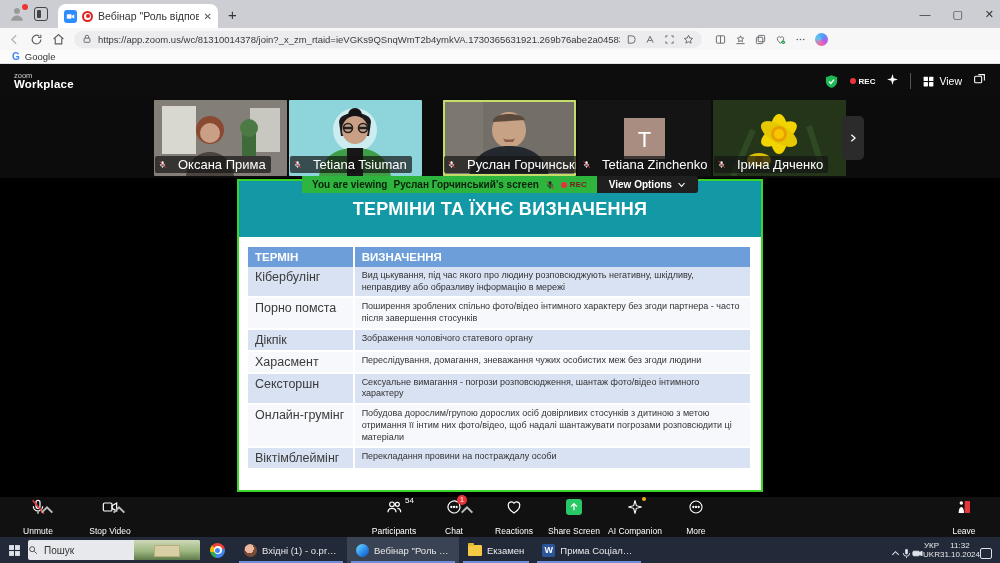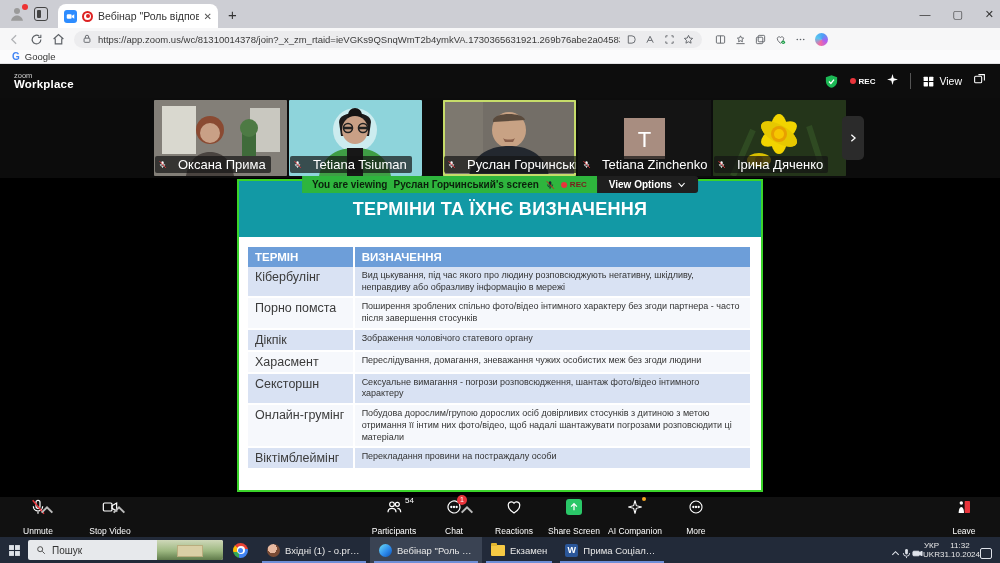--- a/index.html
+++ b/index.html
@@ -89,21 +89,21 @@
   .badge-red { position:absolute; top:-4px; right:-5px; background:#e8343b; color:#fff; font-size:7px; min-width:10px; height:10px; border-radius:5px; display:flex; align-items:center; justify-content:center; padding:0 2px; }
   .share-ic { width:16px; height:16px; background:#2ac768; border-radius:3px; display:flex; align-items:center; justify-content:center; }
   .share-ic svg { width:10px; height:10px; }
   .tool-leave { position:absolute; right:10px; }
   .orange-dot { position:absolute; top:-2px; right:-3px; width:4px; height:4px; background:#f5a623; border-radius:50%; }
 
   
   .taskbar { height:26px; background:#222a39; display:flex; align-items:center; flex:0 0 auto; color:#e8e8e8; }
   .startbtn { width:28px; display:flex; align-items:center; justify-content:center; }
   .startbtn svg { width:13px; height:13px; }
-  .searchpill { width:195px; height:20px; background:#e7e9ec; border-radius:2px; display:flex; align-items:center; padding-left:8px; gap:6px; color:#333; font-size:10px; overflow:hidden; }
+  .searchpill { width:172px; height:20px; background:#e7e9ec; border-radius:2px; display:flex; align-items:center; gap:6px; color:#333; font-size:10px; overflow:hidden; }
   .searchpill svg { width:10px; height:10px; flex:0 0 auto; }
   .search-img { margin-left:auto; width:66px; height:20px; background:linear-gradient(180deg,#cfd8b9 0%,#9db881 55%,#5f7a4a 100%); position:relative; flex:0 0 auto; }
   .search-img::after { content:""; position:absolute; left:20px; top:5px; width:26px; height:12px; background:#d9cfa5; box-shadow:0 0 0 1px #b9ad7e inset; }
   .chromeball { width:15px; height:15px; border-radius:50%; background:conic-gradient(from -45deg,#ea4335 0 120deg,#4285f4 0 240deg,#34a853 0 300deg,#fbbc05 0 360deg); position:relative; margin:0 10px; }
   .chromeball::after { content:""; position:absolute; inset:3.5px; background:#fff; border-radius:50%; box-shadow:0 0 0 2px rgba(255,255,255,.0); }
   .chromeball::before { content:""; position:absolute; inset:5px; background:#4285f4; border-radius:50%; z-index:1; }
   .taskbtn { height:100%; display:flex; align-items:center; gap:5px; padding:0 9px; font-size:9.5px; position:relative; max-width:112px; }
   .taskbtn .lbl { white-space:nowrap; overflow:hidden; text-overflow:ellipsis; }
   .taskbtn::after { content:""; position:absolute; left:4px; right:4px; bottom:0; height:2px; background:#6f8fd8; }
   .taskbtn.activewin { background:#3a4353; }

